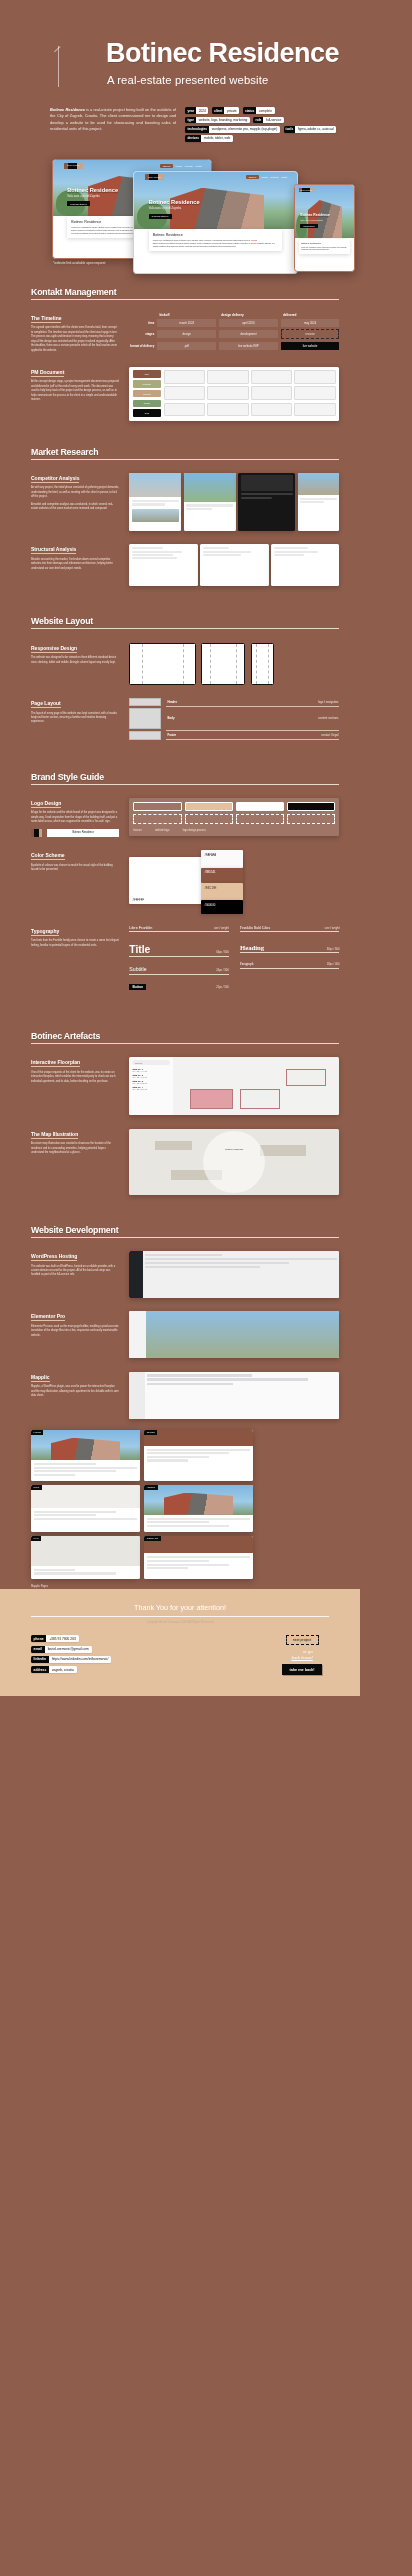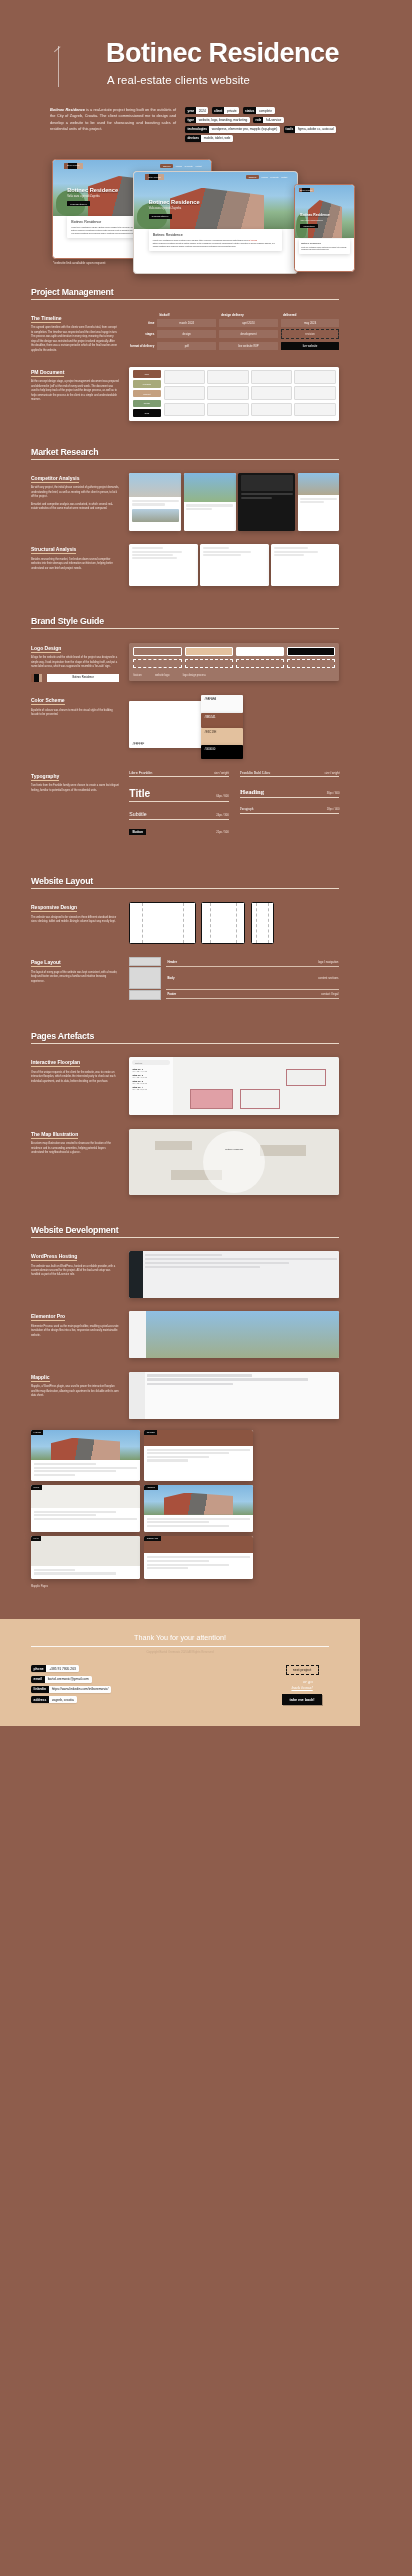--- a/index.html
+++ b/index.html
@@ -162,21 +162,21 @@
   .fcard .tag{ position:absolute; left:0; top:0; background:#0a0a0a; color:#fff; font-size:2.4px; padding:1px 2.6px; z-index:2;}
   .fcard .hdr{ height:30px; background:linear-gradient(#7fb6e0,#9ecbe8 55%,#7d9c70); position:relative;}
   .fcard .hdr .bldg{position:absolute;left:18%;bottom:0;width:64%;height:74%;
        background:linear-gradient(100deg,#a9503c 0 38%,#6d6b68 38% 60%,#c49b87 60% 100%);
        clip-path:polygon(0 24%,32% 0,100% 16%,100% 100%,0 100%);}
   .fcard .rows{ padding:3.1px;}
   .fcard .r{ height:2.1px; background:#e7e7e7; margin-bottom:1.5px; border-radius:0.5px;}
   .fcard .r.w60{width:60%;} .fcard .r.w40{width:40%;} .fcard .r.w80{width:80%;}
 
   
-  .footer { margin-top:31px; background:#e3c19e; padding:13.4px 31px 20.6px 31px; color:#5a4436;}
+  .footer { margin-top:1px; background:#e3c19e; padding:13.4px 31px 20.6px 31px; color:#5a4436;}
   .thanks { text-align:center; font-size:7.2px; color:#fff; font-weight:400; }
   .thanks-rule{ height:0.6px; background:#fff; opacity:.85; margin:4.6px 0 3.1px 0;}
   .copy { text-align:center; font-size:2.9px; color:#c9a98a;}
   .foot-grid{ display:flex; justify-content:space-between; margin-top:11.3px;}
   .contact { display:flex; flex-direction:column; gap:3.1px; }
   .cbadge{ display:flex; height:7.2px; border-radius:1.5px; overflow:hidden; width:max-content; box-shadow:0 0.5px 1px rgba(0,0,0,.15);}
   .cbadge .k{ background:#0a0a0a; color:#fff; font-size:3.3px; font-weight:700; padding:0 2.6px; display:flex; align-items:center;}
   .cbadge .v{ background:#fdfdfd; color:#111; font-size:3.3px; padding:0 3.1px; display:flex; align-items:center;}
   .foot-actions{ display:flex; flex-direction:column; align-items:center; gap:3.6px; padding-right:7.2px;}
   .btn-dash{ border:0.7px dashed #111; padding:2.1px 6.2px; font-size:3.6px; color:#2b2018; background:transparent;}
@@ -186,21 +186,21 @@
               border:0.7px dashed #0a0a0a; box-shadow:1px 1px 0 rgba(0,0,0,.25);}
 </style>
 </head>
 <body>
 
 <div class="page">
 
   <div class="hero">
     <div class="hero-num"></div>
     <div class="hero-title">Botinec Residence</div>
-    <div class="hero-sub">A real-estate clients website</div>
+    <div class="hero-sub">A real-estate presented website</div>
 
     <div class="hero-body">
       <div class="hero-para">
         <b>Botinec Residence</b><span> is a real-estate project being built on the outskirts of the City of Zagreb, Croatia. The client commissioned me to design and develop a website to be used for showcasing and boosting sales of residential units of this project.</span>
       </div>
       <div class="badges">
         <div class="badge">
           <span class="k">year</span>
           <span class="v">2024</span>
           </div>
@@ -292,21 +292,21 @@
         <div class="scr-card" style="top:63%;left:6%;width:88%;padding:2.6px">
           <h4 style="font-size:2.4px">Botinec Residence</h4>
           <p style="font-size:1.3px">Projekt nove višestambene zgrade u Botincu plod je suradnje tvrtke Krug Dom i renomiranog zagrebačkog arhitektonskog ureda</p>
         </div>
       </div>
       <div class="mock-note">*website link available upon request</div>
     </div>
   </div>
 
   <div class="section">
-    <div class="sec-head">Project Management</div>
+    <div class="sec-head">Kontakt Management</div>
     <div class="sec-rule"></div>
 
     <div class="block">
       <div class="txt">
         <div class="sub-head">The Timeline</div>
         <div class="body-txt">The agreed upon timeline with the clients were 8 weeks total, from concept to completion. The timeline was respected and the client was happy in turn. The process was agile and iterative in every step, meaning that at every step all the design was revisited and the project evolved organically. After the deadline, there was a revision period in which all the final touches were applied to the website.</div>
       </div>
       <div class="vis">
         <div class="tl">
           <div></div>
@@ -432,120 +432,20 @@
             <div class="ph" style="height:1.5px;width:55%;margin-bottom:2.6px"></div>
             <div class="ph" style="height:1.5px;width:70%;margin-bottom:1.5px"></div>
             <div class="ph" style="height:1.5px;width:48%"></div>
           </div>
         </div>
       </div>
     </div>
   </div>
 
   <div class="section" style="margin-top:30px">
-    <div class="sec-head">Brand Style Guide</div>
-    <div class="sec-rule"></div>
-
-    <div class="block">
-      <div class="txt">
-        <div class="sub-head">Logo Design</div>
-        <div class="body-txt">A logo for the website and the whole brand of the project was designed in a simple way. I took inspiration from the shape of the building itself, and put a name label across, which was supposed to resemble a 'for-sale' sign.</div>
-        <div style="display:flex;gap:5.2px;margin-top:4.1px">
-          <div style="width:11.3px;height:8.2px;background:linear-gradient(90deg,#8b5541 0 25%,#0a0a0a 25% 72%,#c9a48c 72% 100%)"></div>
-          <div style="flex:1;height:8.2px;background:#fff;color:#111;font-size:2.6px;display:flex;align-items:center;justify-content:center">Botinec Residence</div>
-        </div>
-      </div>
-      <div class="vis">
-        <div class="panel" style="padding:4.1px;background:rgba(255,255,255,.15)">
-          <div style="display:grid;grid-template-columns:repeat(4,1fr);gap:3.1px">
-            <div style="height:9.3px;border:0.5px solid #fff;border-radius:1px"></div>
-            <div style="height:9.3px;border:0.5px solid #fff;border-radius:1px;background:#e3c19e"></div>
-            <div style="height:9.3px;border:0.5px solid #fff;border-radius:1px;background:#fff"></div>
-            <div style="height:9.3px;border:0.5px solid #fff;border-radius:1px;background:#0a0a0a"></div>
-            <div style="height:9.3px;border:0.5px dashed #fff;border-radius:1px"></div>
-            <div style="height:9.3px;border:0.5px dashed #fff;border-radius:1px"></div>
-            <div style="height:9.3px;border:0.5px dashed #fff;border-radius:1px"></div>
-            <div style="height:9.3px;border:0.5px dashed #fff;border-radius:1px"></div>
-          </div>
-          <div style="display:flex;gap:13.4px;margin-top:3.1px">
-            <span class="cap">favicon</span>
-            <span class="cap">website logo</span>
-            <span class="cap">logo design process</span>
-          </div>
-        </div>
-      </div>
-    </div>
-
-    <div class="block">
-      <div class="txt">
-        <div class="sub-head">Color Scheme</div>
-        <div class="body-txt">A palette of colours was chosen to match the visual style of the building facade to be presented.</div>
-      </div>
-      <div class="vis">
-        <div class="swatches">
-          <div class="sw" style="left:0;top:6.2px;width:113px;height:47px;background:#FFFFFF;color:#222;display:flex;align-items:flex-end">
-            <span>#FFFFFF</span>
-            </div>
-          <div class="sw" style="left:72px;top:0;width:42px;height:17.5px;background:#FAFAFA;color:#222">
-            <span>#FAFAFA</span></div>
-          <div class="sw" style="left:72px;top:17.5px;width:42px;height:15.5px;background:#8B5541;color:#fff">
-            <span>#8B5541</span></div>
-          <div class="sw" style="left:72px;top:33px;width:42px;height:17.5px;background:#E3C19E;color:#3b2b20">
-            <span>#E3C19E</span></div>
-          <div class="sw" style="left:72px;top:50px;width:42px;height:13.4px;background:#000000;color:#fff">
-            <span>#000000</span></div>
-        </div>
-      </div>
-    </div>
-
-    <div class="block">
-      <div class="txt">
-        <div class="sub-head">Typography</div>
-        <div class="body-txt">Two fonts from the Franklin family were chosen to create a warm but elegant feeling, familiar to potential buyers of the residential units.</div>
-      </div>
-      <div class="vis">
-        <div class="typo">
-          <div class="typo-col">
-            <div class="typo-row" style="margin-bottom:11.3px">
-              <span class="t-family">Libre Franklin</span>
-              <span class="spec" style="font-style:italic">size / weight</span>
-            </div>
-            <div class="typo-row">
-              <span class="t-title">Title</span>
-              <span class="spec">64px / 600</span>
-            </div>
-            <div class="typo-row">
-              <span class="t-sub">Subtitle</span>
-              <span class="spec">24px / 300</span>
-            </div>
-            <div class="typo-row" style="border-bottom:none">
-              <span class="t-btn">Button</span>
-              <span class="spec">21px / 500</span>
-            </div>
-          </div>
-          <div class="typo-col">
-            <div class="typo-row" style="margin-bottom:11.3px">
-              <span class="t-family serif">Franklin Ruhl Libre</span>
-              <span class="spec" style="font-style:italic">size / weight</span>
-            </div>
-            <div class="typo-row">
-              <span class="t-head">Heading</span>
-              <span class="spec">36px / 600</span>
-            </div>
-            <div class="typo-row">
-              <span class="t-par">Paragraph</span>
-              <span class="spec">18px / 400</span>
-            </div>
-          </div>
-        </div>
-      </div>
-    </div>
-  </div>
-
-  <div class="section" style="margin-top:30px">
     <div class="sec-head">Website Layout</div>
     <div class="sec-rule"></div>
 
     <div class="block">
       <div class="txt">
         <div class="sub-head">Responsive Design</div>
         <div class="body-txt">The website was designed to be viewed on three different standard device sizes: desktop, tablet and mobile. A single column layout way mostly kept.</div>
       </div>
       <div class="vis">
         <div class="devs">
@@ -590,21 +490,121 @@
               <span class="k">Footer</span>
               <span>contact / legal</span>
               </div>
           </div>
         </div>
       </div>
     </div>
   </div>
 
   <div class="section" style="margin-top:30px">
-    <div class="sec-head">Pages Artefacts</div>
+    <div class="sec-head">Brand Style Guide</div>
+    <div class="sec-rule"></div>
+
+    <div class="block">
+      <div class="txt">
+        <div class="sub-head">Logo Design</div>
+        <div class="body-txt">A logo for the website and the whole brand of the project was designed in a simple way. I took inspiration from the shape of the building itself, and put a name label across, which was supposed to resemble a 'for-sale' sign.</div>
+        <div style="display:flex;gap:5.2px;margin-top:4.1px">
+          <div style="width:11.3px;height:8.2px;background:linear-gradient(90deg,#8b5541 0 25%,#0a0a0a 25% 72%,#c9a48c 72% 100%)"></div>
+          <div style="flex:1;height:8.2px;background:#fff;color:#111;font-size:2.6px;display:flex;align-items:center;justify-content:center">Botinec Residence</div>
+        </div>
+      </div>
+      <div class="vis">
+        <div class="panel" style="padding:4.1px;background:rgba(255,255,255,.15)">
+          <div style="display:grid;grid-template-columns:repeat(4,1fr);gap:3.1px">
+            <div style="height:9.3px;border:0.5px solid #fff;border-radius:1px"></div>
+            <div style="height:9.3px;border:0.5px solid #fff;border-radius:1px;background:#e3c19e"></div>
+            <div style="height:9.3px;border:0.5px solid #fff;border-radius:1px;background:#fff"></div>
+            <div style="height:9.3px;border:0.5px solid #fff;border-radius:1px;background:#0a0a0a"></div>
+            <div style="height:9.3px;border:0.5px dashed #fff;border-radius:1px"></div>
+            <div style="height:9.3px;border:0.5px dashed #fff;border-radius:1px"></div>
+            <div style="height:9.3px;border:0.5px dashed #fff;border-radius:1px"></div>
+            <div style="height:9.3px;border:0.5px dashed #fff;border-radius:1px"></div>
+          </div>
+          <div style="display:flex;gap:13.4px;margin-top:3.1px">
+            <span class="cap">favicon</span>
+            <span class="cap">website logo</span>
+            <span class="cap">logo design process</span>
+          </div>
+        </div>
+      </div>
+    </div>
+
+    <div class="block">
+      <div class="txt">
+        <div class="sub-head">Color Scheme</div>
+        <div class="body-txt">A palette of colours was chosen to match the visual style of the building facade to be presented.</div>
+      </div>
+      <div class="vis">
+        <div class="swatches">
+          <div class="sw" style="left:0;top:6.2px;width:113px;height:47px;background:#FFFFFF;color:#222;display:flex;align-items:flex-end">
+            <span>#FFFFFF</span>
+            </div>
+          <div class="sw" style="left:72px;top:0;width:42px;height:17.5px;background:#FAFAFA;color:#222">
+            <span>#FAFAFA</span></div>
+          <div class="sw" style="left:72px;top:17.5px;width:42px;height:15.5px;background:#8B5541;color:#fff">
+            <span>#8B5541</span></div>
+          <div class="sw" style="left:72px;top:33px;width:42px;height:17.5px;background:#E3C19E;color:#3b2b20">
+            <span>#E3C19E</span></div>
+          <div class="sw" style="left:72px;top:50px;width:42px;height:13.4px;background:#000000;color:#fff">
+            <span>#000000</span></div>
+        </div>
+      </div>
+    </div>
+
+    <div class="block">
+      <div class="txt">
+        <div class="sub-head">Typography</div>
+        <div class="body-txt">Two fonts from the Franklin family were chosen to create a warm but elegant feeling, familiar to potential buyers of the residential units.</div>
+      </div>
+      <div class="vis">
+        <div class="typo">
+          <div class="typo-col">
+            <div class="typo-row" style="margin-bottom:11.3px">
+              <span class="t-family">Libre Franklin</span>
+              <span class="spec" style="font-style:italic">size / weight</span>
+            </div>
+            <div class="typo-row">
+              <span class="t-title">Title</span>
+              <span class="spec">64px / 600</span>
+            </div>
+            <div class="typo-row">
+              <span class="t-sub">Subtitle</span>
+              <span class="spec">24px / 300</span>
+            </div>
+            <div class="typo-row" style="border-bottom:none">
+              <span class="t-btn">Button</span>
+              <span class="spec">21px / 500</span>
+            </div>
+          </div>
+          <div class="typo-col">
+            <div class="typo-row" style="margin-bottom:11.3px">
+              <span class="t-family serif">Franklin Ruhl Libre</span>
+              <span class="spec" style="font-style:italic">size / weight</span>
+            </div>
+            <div class="typo-row">
+              <span class="t-head">Heading</span>
+              <span class="spec">36px / 600</span>
+            </div>
+            <div class="typo-row">
+              <span class="t-par">Paragraph</span>
+              <span class="spec">18px / 400</span>
+            </div>
+          </div>
+        </div>
+      </div>
+    </div>
+  </div>
+
+  <div class="section" style="margin-top:30px">
+    <div class="sec-head">Botinec Artefacts</div>
     <div class="sec-rule"></div>
 
     <div class="block">
       <div class="txt">
         <div class="sub-head">Interactive Floorplan</div>
         <div class="body-txt">One of the unique requests of the client for the website, was to create an interactive floorplan, which enables the interested party to check out each individual apartment, and its data, before deciding on the purchase.</div>
       </div>
       <div class="vis">
         <div class="fp">
           <div class="list">

